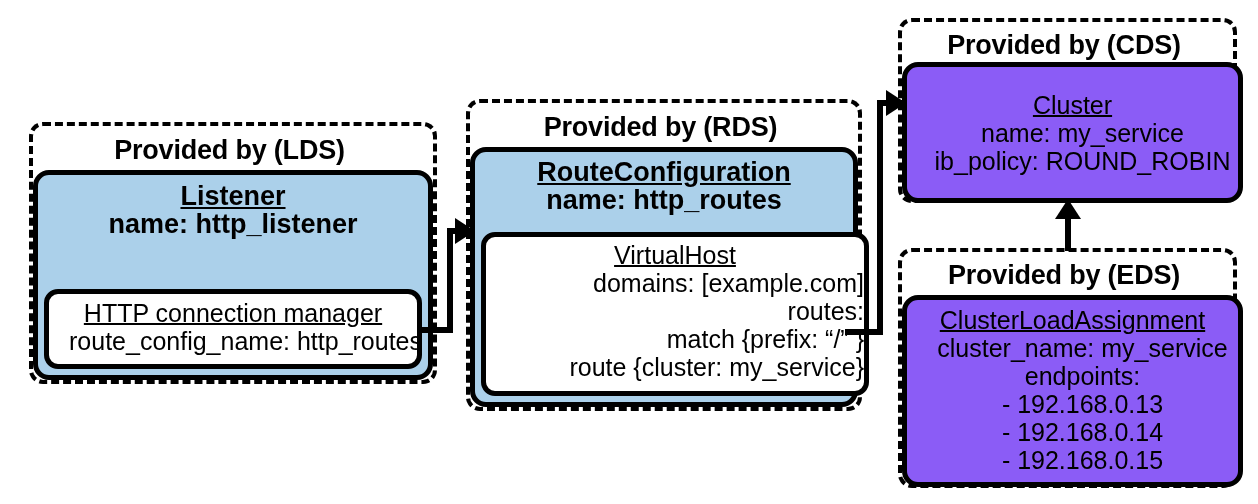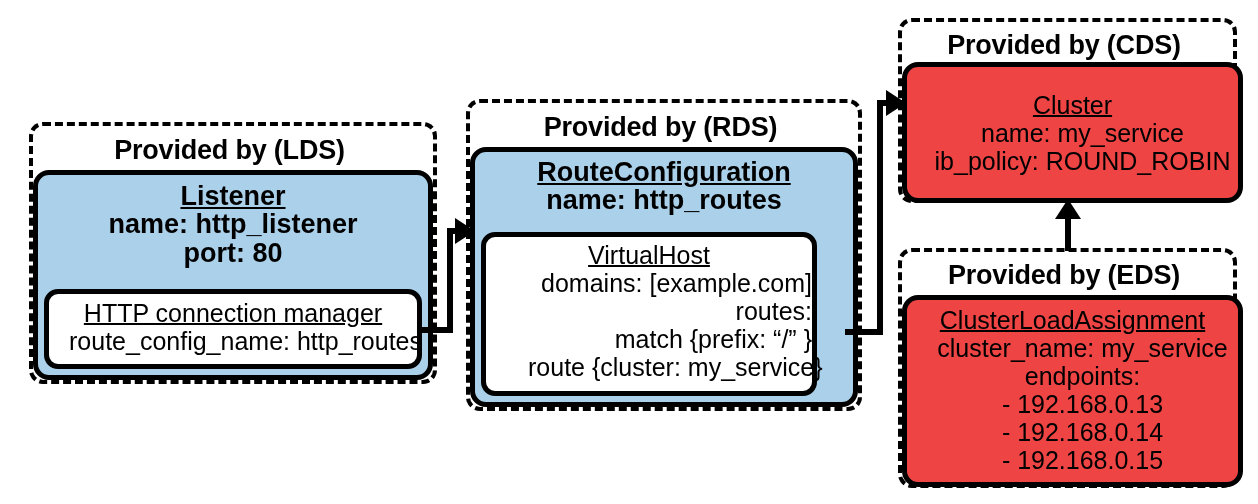--- a/index.html
+++ b/index.html
@@ -37,21 +37,21 @@
     letter-spacing: -0.2px;
     white-space: nowrap;
   }
 
   
   .node {
     position: absolute;
     box-sizing: border-box;
     border: 5px solid #000000;
     border-radius: 16px;
-    background: #ef4444;
+    background: #8b5cf6;
     text-align: center;
     overflow: visible;
   }
   .node.blue { background: #abd0ea; }
 
   .node-head {
     font-weight: bold;
     text-decoration: underline;
     text-underline-offset: 2px;
     font-size: 27px;
@@ -117,38 +117,37 @@
 
 <div id="canvas">
 
   <div class="group" style="left:29px; top:122px; width:408px; height:262px;">
     <div class="group-title" style="top:9px;">Provided by (LDS)</div>
   </div>
 
   <div class="node blue" style="left:33px; top:170px; width:400px; height:210px;">
     <div class="node-head" style="margin-top:7px;">Listener</div>
     <div class="node-line">name: http_listener</div>
-    <div class="node-line">port: 80</div>
   </div>
 
   <div class="subnode" style="left:44px; top:289px; width:378px; height:80px;">
     <div class="sub-head" style="margin-top:5px;">HTTP connection manager</div>
     <div class="sub-line">route_config_name: http_routes</div>
   </div>
 
   <div class="group" style="left:466px; top:99px; width:396px; height:312px;">
     <div class="group-title" style="top:9px;">Provided by (RDS)</div>
   </div>
 
   <div class="node blue" style="left:470px; top:147px; width:388px; height:260px;">
     <div class="node-head" style="margin-top:6px;">RouteConfiguration</div>
     <div class="node-line">name: http_routes</div>
   </div>
 
-  <div class="subnode" style="left:481px; top:232px; width:336px; height:164px;">
+  <div class="subnode" style="left:481px; top:232px; width:388px; height:164px;">
     <div class="sub-head" style="margin-top:4px;">VirtualHost</div>
     <div class="sub-line left" style="padding-left:12px;">domains: [example.com]</div>
     <div class="sub-line left" style="padding-left:0;">routes:</div>
     <div class="sub-line left indent">match {prefix: “/” }</div>
     <div class="sub-line left indent">route {cluster: my_service}</div>
   </div>
 
   <div class="group" style="left:898px; top:18px; width:339px; height:185px;">
     <div class="group-title" style="top:8px;">Provided by (CDS)</div>
   </div>

